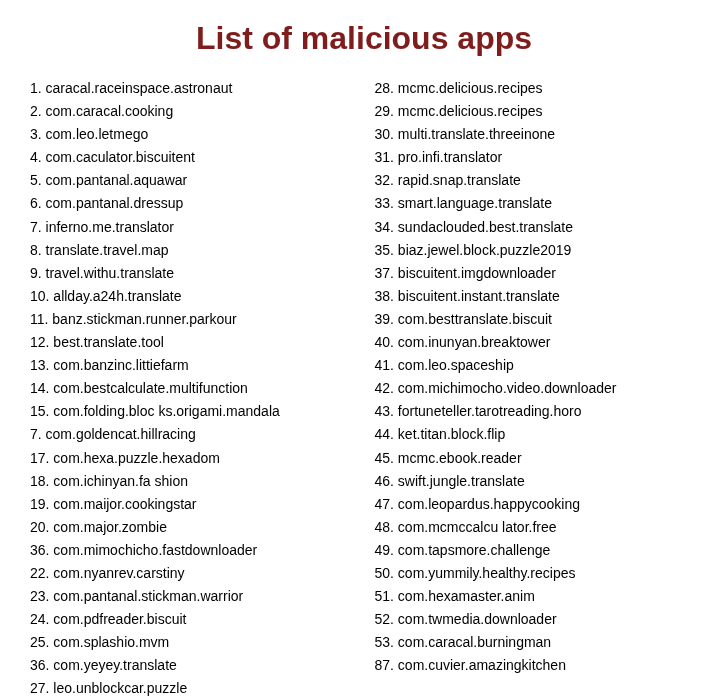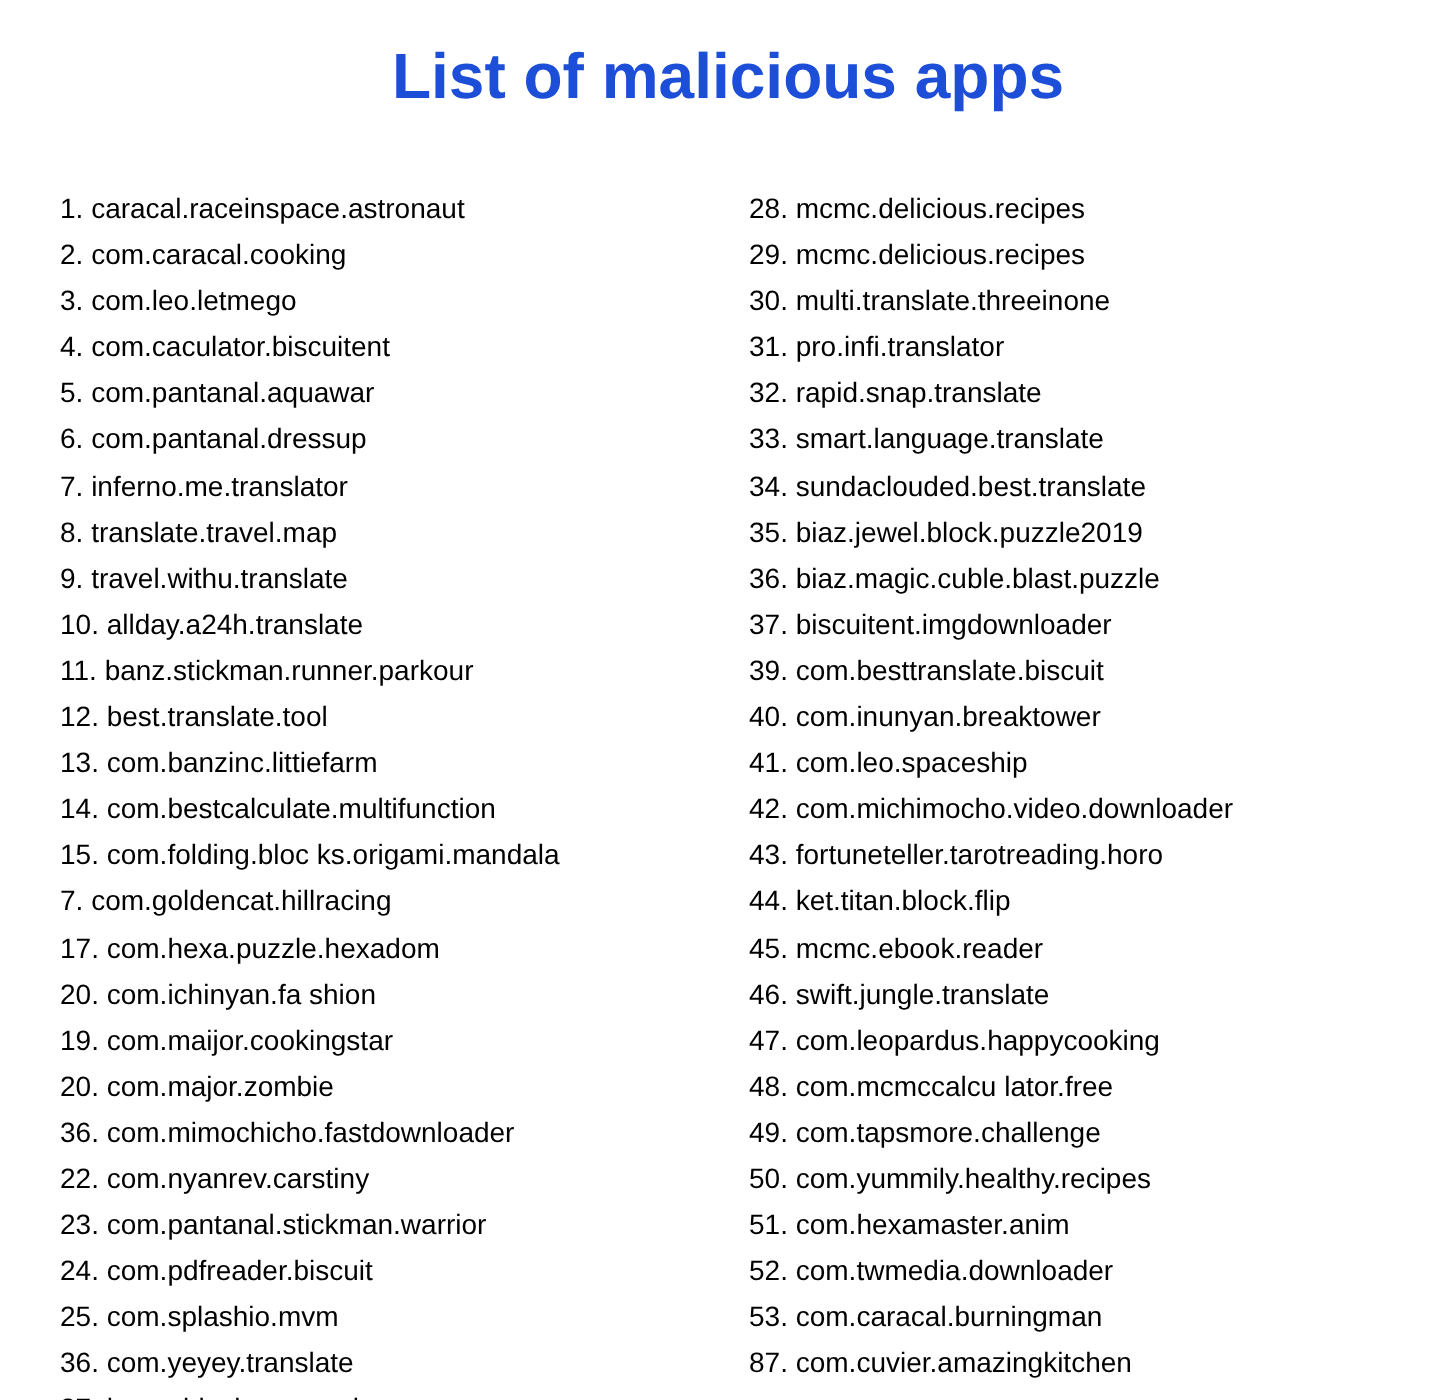--- a/index.html
+++ b/index.html
@@ -11,22 +11,22 @@
       background: #ffffff;
       font-family: Arial, sans-serif;
       width: 728px;
       min-height: 700px;
       padding: 20px 30px 30px 30px;
     }
     h1 {
       text-align: center;
       font-size: 32px;
       font-weight: bold;
-      color: #1d4ed8;
-      margin-bottom: 36px;
+      color: #7f1d1d;
+      margin-bottom: 20px;
       font-family: Arial, sans-serif;
     }
     .list-container {
       display: flex;
       gap: 21px;
       justify-content: flex-end;
     }
     .column {
       flex: 1;
     }
@@ -54,42 +54,42 @@
       <div class="list-item">8.  translate.travel.map</div>
       <div class="list-item">9.  travel.withu.translate</div>
       <div class="list-item">10. allday.a24h.translate</div>
       <div class="list-item">11. banz.stickman.runner.parkour</div>
       <div class="list-item">12. best.translate.tool</div>
       <div class="list-item">13. com.banzinc.littiefarm</div>
       <div class="list-item">14. com.bestcalculate.multifunction</div>
       <div class="list-item">15. com.folding.bloc ks.origami.mandala</div>
       <div class="list-item">7. com.goldencat.hillracing</div>
       <div class="list-item">17. com.hexa.puzzle.hexadom</div>
-      <div class="list-item">20. com.ichinyan.fa shion</div>
+      <div class="list-item">18. com.ichinyan.fa shion</div>
       <div class="list-item">19. com.maijor.cookingstar</div>
       <div class="list-item">20. com.major.zombie</div>
       <div class="list-item">36. com.mimochicho.fastdownloader</div>
       <div class="list-item">22. com.nyanrev.carstiny</div>
       <div class="list-item">23. com.pantanal.stickman.warrior</div>
       <div class="list-item">24. com.pdfreader.biscuit</div>
       <div class="list-item">25. com.splashio.mvm</div>
       <div class="list-item">36. com.yeyey.translate</div>
       <div class="list-item">27. leo.unblockcar.puzzle</div>
     </div>
   <div class="column" id="right-col">
       <div class="list-item">28. mcmc.delicious.recipes</div>
       <div class="list-item">29. mcmc.delicious.recipes</div>
       <div class="list-item">30. multi.translate.threeinone</div>
       <div class="list-item">31. pro.infi.translator</div>
       <div class="list-item">32. rapid.snap.translate</div>
       <div class="list-item">33. smart.language.translate</div>
       <div class="list-item">34. sundaclouded.best.translate</div>
       <div class="list-item">35. biaz.jewel.block.puzzle2019</div>
-      <div class="list-item">36. biaz.magic.cuble.blast.puzzle</div>
       <div class="list-item">37. biscuitent.imgdownloader</div>
+      <div class="list-item">38. biscuitent.instant.translate</div>
       <div class="list-item">39. com.besttranslate.biscuit</div>
       <div class="list-item">40. com.inunyan.breaktower</div>
       <div class="list-item">41. com.leo.spaceship</div>
       <div class="list-item">42. com.michimocho.video.downloader</div>
       <div class="list-item">43. fortuneteller.tarotreading.horo</div>
       <div class="list-item">44. ket.titan.block.flip</div>
       <div class="list-item">45. mcmc.ebook.reader</div>
       <div class="list-item">46. swift.jungle.translate</div>
       <div class="list-item">47. com.leopardus.happycooking</div>
       <div class="list-item">48. com.mcmccalcu lator.free</div>

